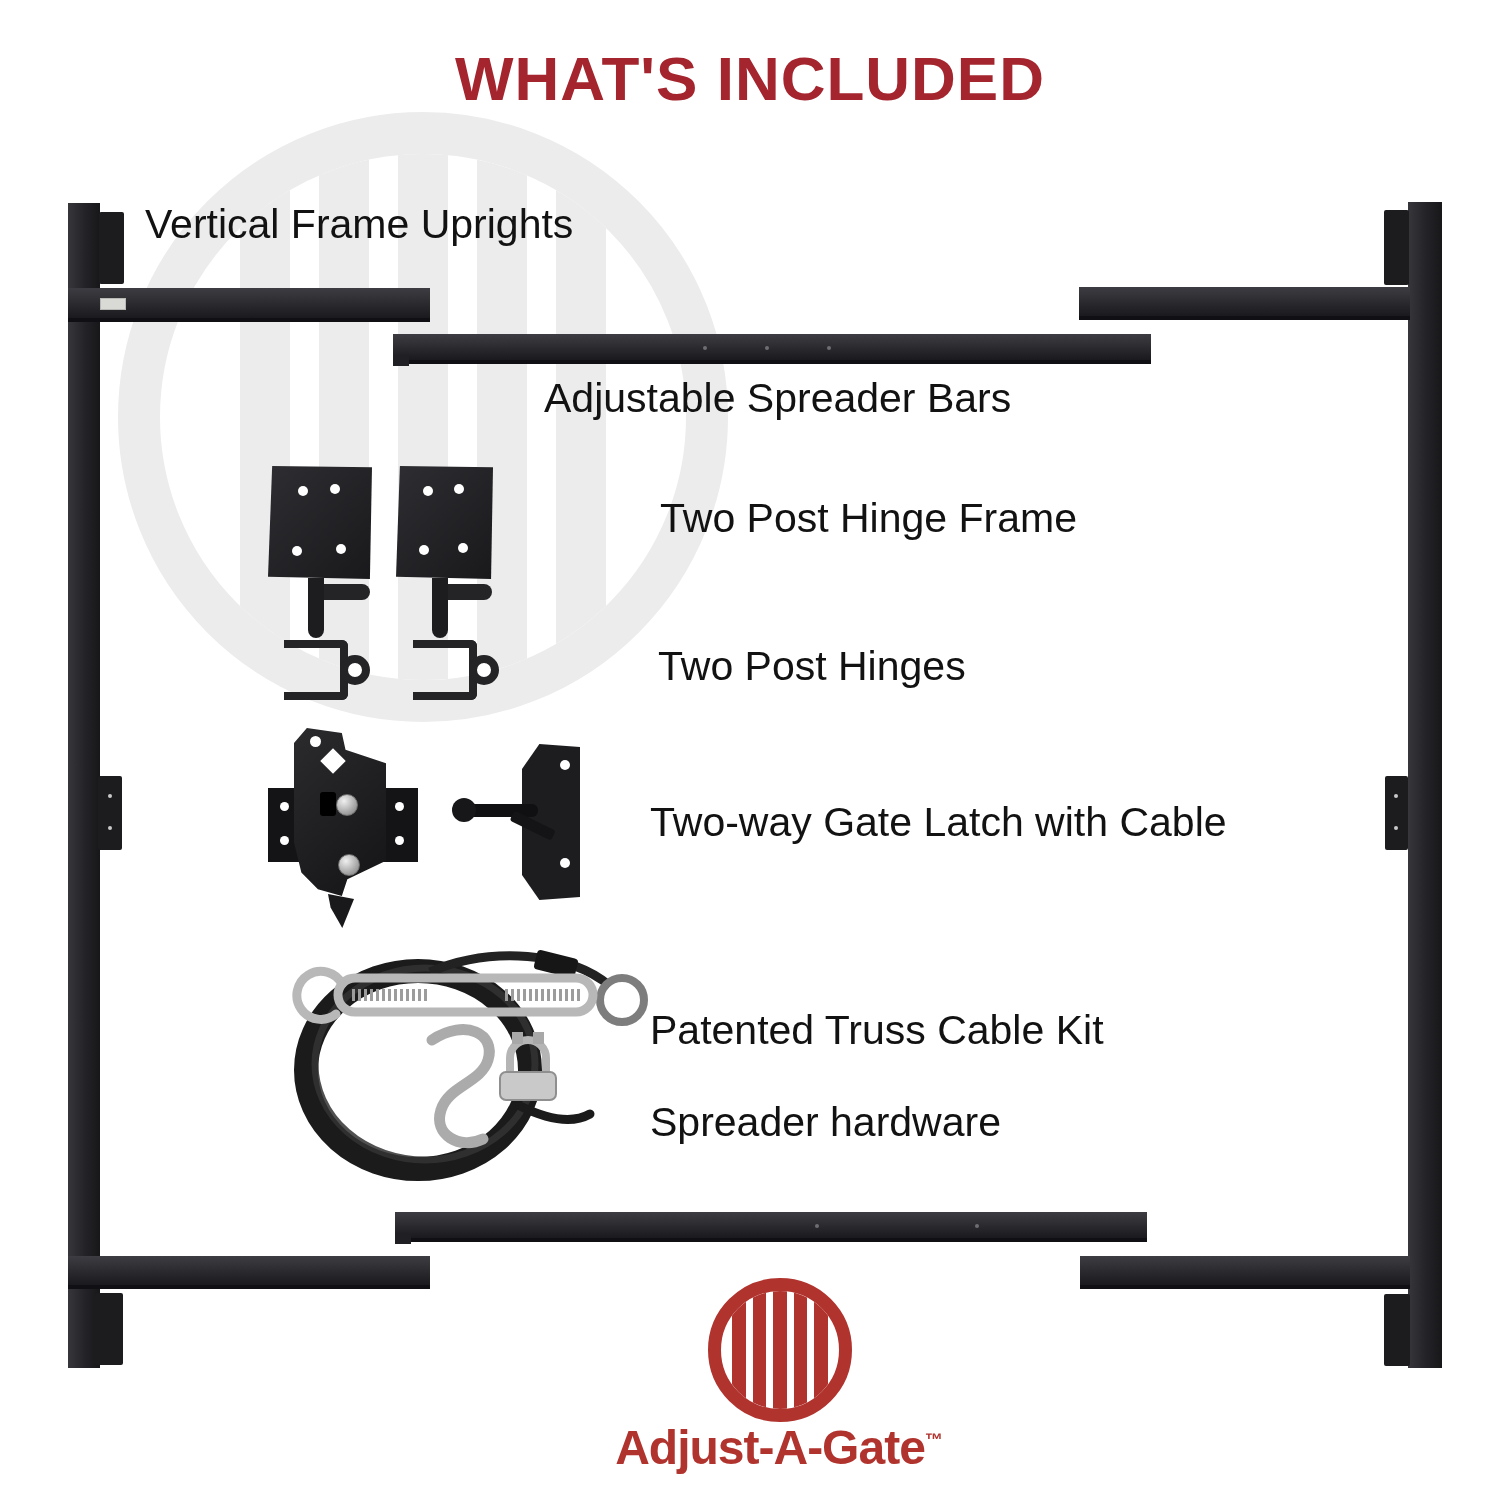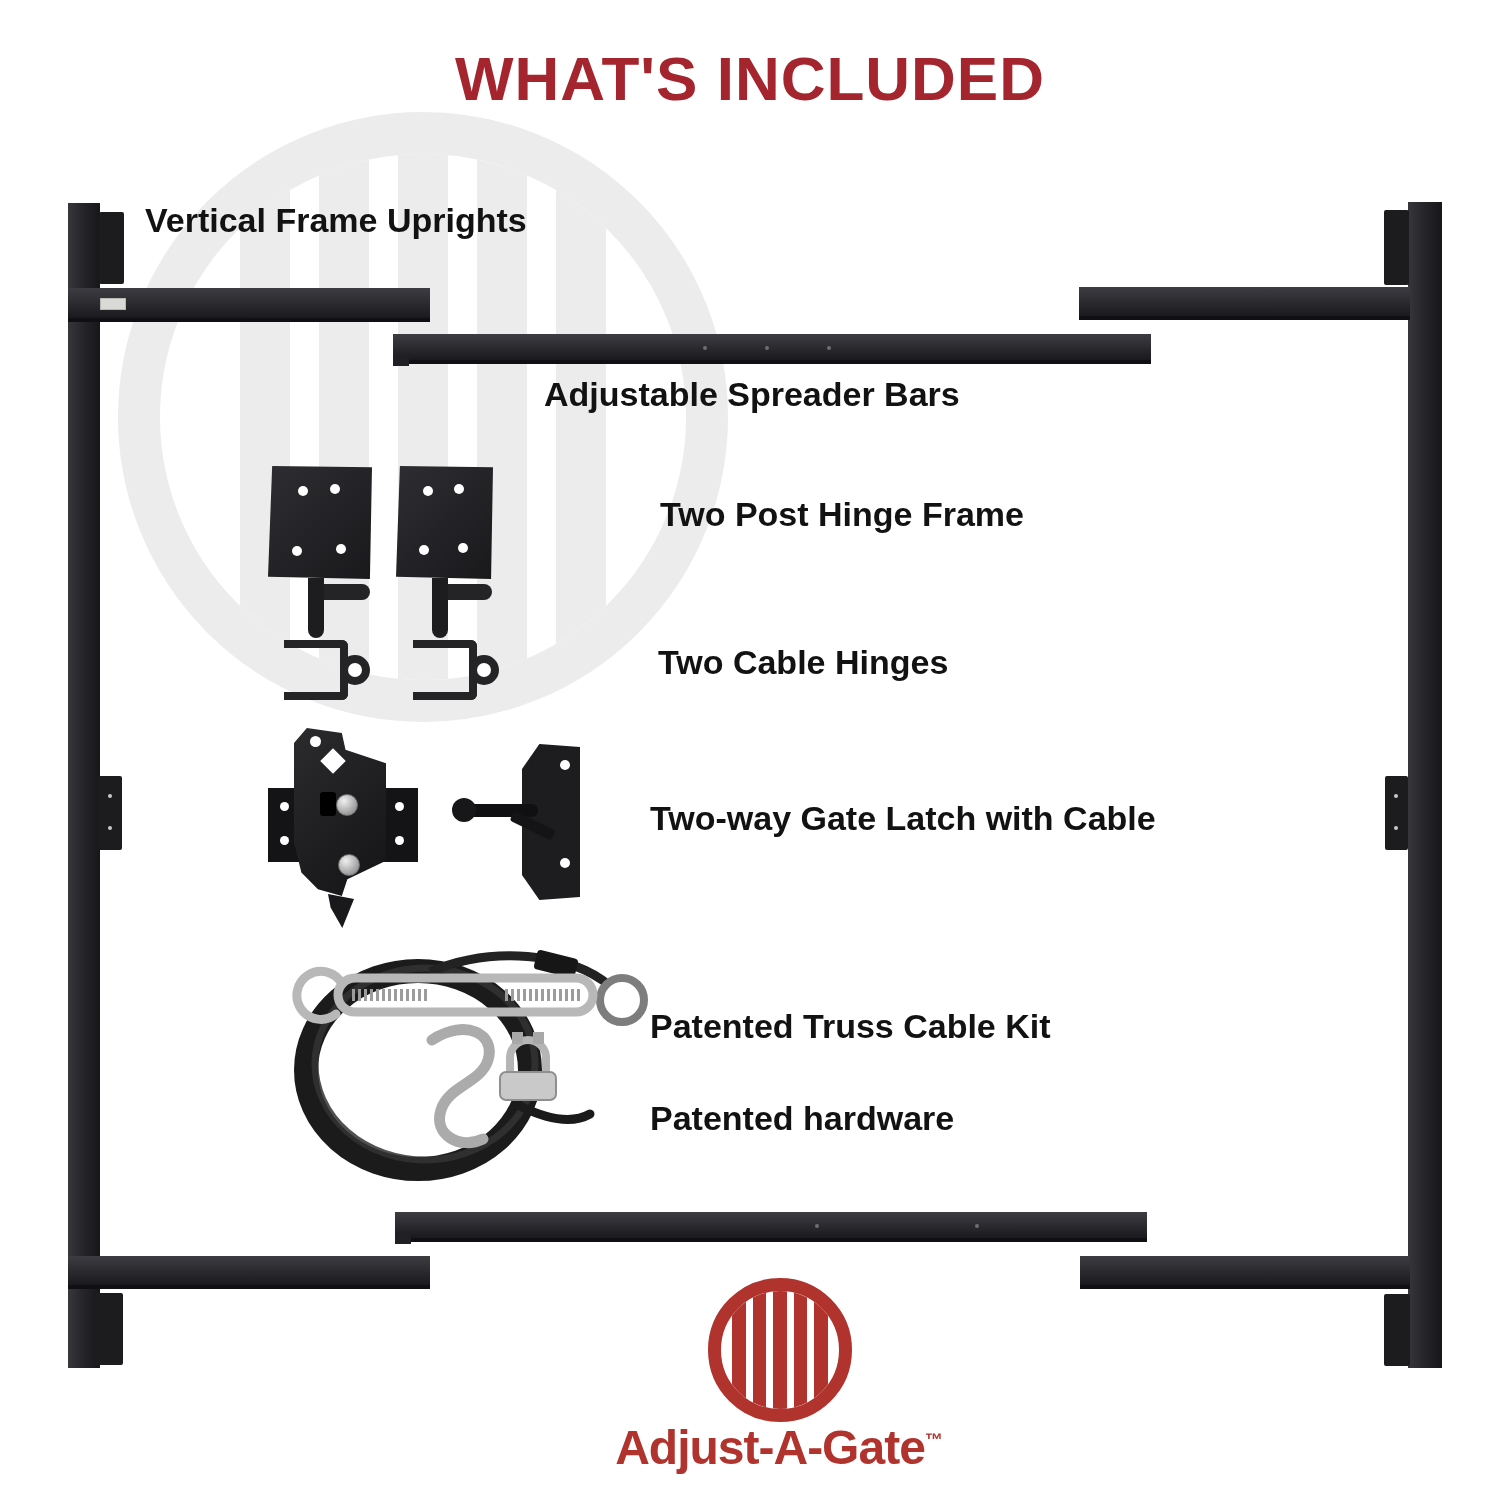--- a/index.html
+++ b/index.html
@@ -16,21 +16,21 @@
     position:absolute;left:160px;top:154px;width:526px;height:526px;border-radius:50%;
     overflow:hidden;display:flex;align-items:center;justify-content:center;gap:29px;
   }
   .wm-bar{width:50px;height:100%;background:var(--watermark_gray);}
   
   .title{
     position:absolute;left:0;right:0;top:48px;text-align:center;
     font-size:62px;font-weight:bold;letter-spacing:1px;color:var(--title_red);line-height:1;
   }
   .lbl{
-    position:absolute;font-size:34px;font-weight:bold;color:var(--label_black);
+    position:absolute;font-size:41px;font-weight:normal;color:var(--label_black);
     line-height:1.1;white-space:nowrap;letter-spacing:0;
   }
   .lbl-uprights {left:145px;top:202px;}
   .lbl-spreaders{left:544px;top:376px;}
   .lbl-pins     {left:660px;top:496px;}
   .lbl-hinges   {left:658px;top:644px;}
   .lbl-latch    {left:650px;top:800px;}
   .lbl-cable    {left:650px;top:1008px;}
   .lbl-hardware {left:650px;top:1100px;}
   
@@ -216,24 +216,24 @@
       <path d="M 230 144 v -24 a 18 18 0 0 1 36 0 v 24" fill="none" stroke="#b5b5b5" stroke-width="8"></path>
       <rect x="220" y="134" width="56" height="28" rx="6" fill="#c9c9c9" stroke="#8f8f8f" stroke-width="2"></rect>
       <rect x="232" y="94" width="11" height="12" fill="#a8a8a8"></rect>
       <rect x="253" y="94" width="11" height="12" fill="#a8a8a8"></rect>
     </g>
   </svg>
 
   <div class="lbl lbl-uprights">Vertical Frame Uprights</div>
   <div class="lbl lbl-spreaders">Adjustable Spreader Bars</div>
   <div class="lbl lbl-pins">Two Post Hinge Frame</div>
-  <div class="lbl lbl-hinges">Two Cable Hinges</div>
+  <div class="lbl lbl-hinges">Two Post Hinges</div>
   <div class="lbl lbl-latch">Two-way Gate Latch with Cable</div>
   <div class="lbl lbl-cable">Patented Truss Cable Kit</div>
-  <div class="lbl lbl-hardware">Patented hardware</div>
+  <div class="lbl lbl-hardware">Spreader hardware</div>
 
   <div class="logo-ring"></div>
   <div class="logo-clip">
     <div class="logo-bar"></div>
       <div class="logo-bar"></div>
       <div class="logo-bar"></div>
       <div class="logo-bar"></div>
       <div class="logo-bar"></div>
   </div>
   <div class="logo-text">

